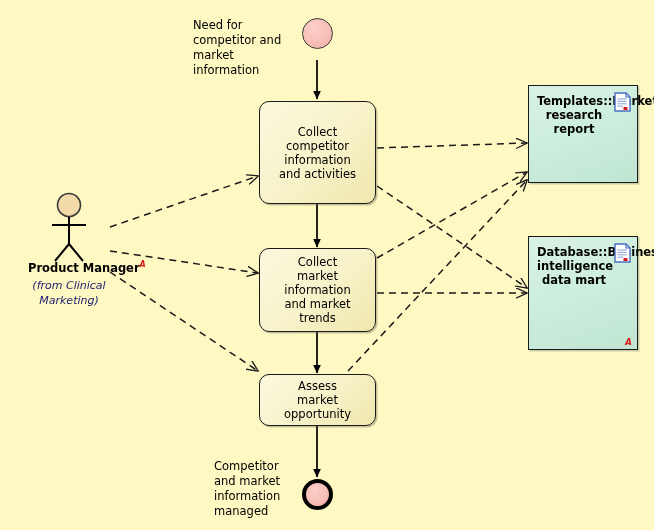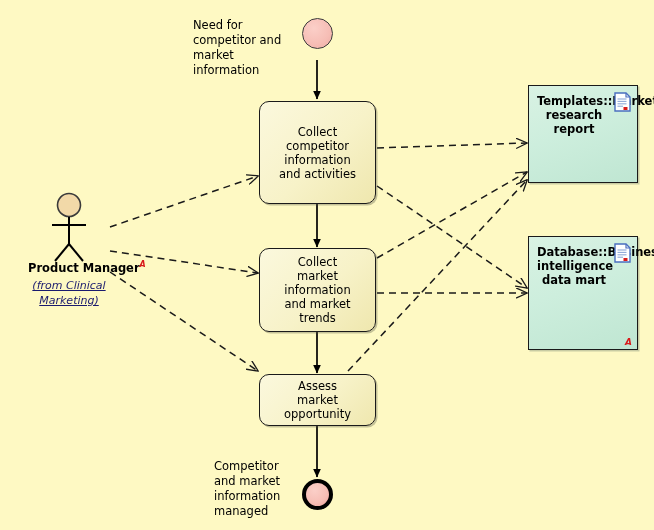--- a/index.html
+++ b/index.html
@@ -210,19 +210,19 @@
     <line x1="23" y1="25" x2="23" y2="52" stroke="#000000" stroke-width="2"></line>
     <line x1="6" y1="33" x2="40" y2="33" stroke="#000000" stroke-width="2"></line>
     <line x1="23" y1="52" x2="9" y2="69" stroke="#000000" stroke-width="2"></line>
     <line x1="23" y1="52" x2="37" y2="69" stroke="#000000" stroke-width="2"></line>
   </svg>
 
   <div class="actor-name" style="left:14px; top:260px; width:110px;margin-left:14px;">
     <span>Product Manager</span><span class="sup-a">A</span>
   </div>
 
-  <div class="actor-from" style="left:14px; top:278px;text-decoration:underline;">(from Clinical Marketing)</div>
+  <div class="actor-from" style="left:14px; top:278px;">(from Clinical Marketing)</div>
 
   <div class="node end-node" style="left:302px; top:479px; width:31px; height:31px;"></div>
 
   <div class="note" style="left:214px; top:459px; width:82px;">Competitor and market information managed</div>
 
 </div>
 
 </body></html>

